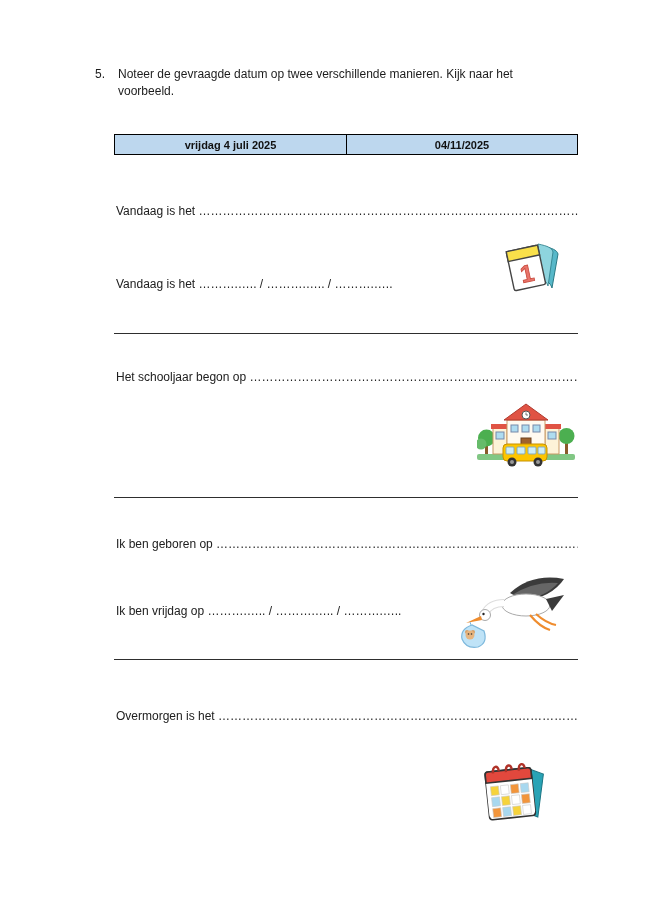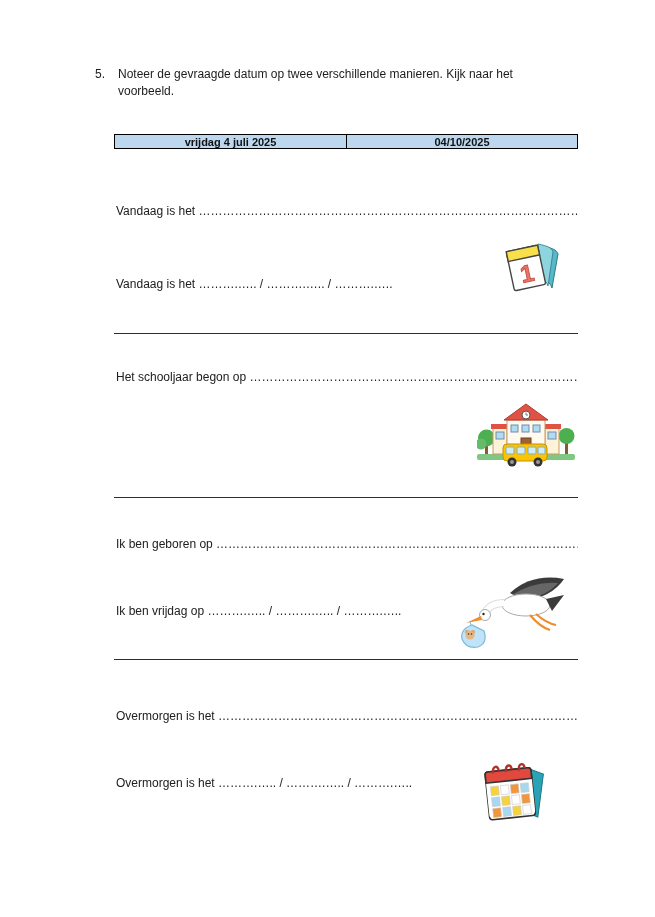--- a/index.html
+++ b/index.html
@@ -12,21 +12,21 @@
   .page { position:relative; width:655px; height:917px; background:#fff; overflow:hidden; }
 
   .exercise-header {
     position:absolute; left:95px; top:66px; width:472px;
     display:flex; gap:7px; font-size:12px; line-height:17px;
   }
   .exercise-header .num { flex:0 0 auto; }
   .exercise-header .instr { flex:1 1 auto;margin-left:6px; }
 
   .example-table {
-    position:absolute; left:114px; top:134px; width:464px; height:15px;
+    position:absolute; left:114px; top:134px; width:464px; height:21px;
     display:flex; border:1px solid #000; background:#bdd7ee;
   }
   .example-cell {
     flex:1 1 50%; display:flex; align-items:center; justify-content:center;
     font-size:11px; font-weight:bold; color:#111;
   }
   .example-cell + .example-cell { border-left:1px solid #000; }
 
   .line {
     position:absolute; left:116px;
@@ -47,21 +47,21 @@
 
 <div class="page">
 
   <div class="exercise-header">
     <span class="num">5.</span>
     <div class="instr">Noteer de gevraagde datum op twee verschillende manieren. Kijk naar het voorbeeld.</div>
   </div>
 
   <div class="example-table">
     <div class="example-cell">vrijdag 4 juli 2025</div>
-    <div class="example-cell">04/10/2025</div>
+    <div class="example-cell">04/11/2025</div>
   </div>
 
   <div class="line clip" style="top:204px">Vandaag is het ……………………………………………………………………………………………………………………………………………………………………………………………………………………………………………………………………………………</div>
   <div class="line" style="top:277px">Vandaag is het ……….….. / ……….….. / ……….…..</div>
 
   <div class="icon-box" style="left:502px; top:236px">
     <svg width="60" height="60" viewBox="0 0 60 60" aria-hidden="true">
       <path d="M40 10 C50 12 55 14 56 18 L50 52 C48 46 44 44 38 44 Z" fill="#57b8c9" stroke="#2a7a85" stroke-width="1"></path>
       <path d="M36 8 C46 10 50 12 51 16 L46 50 C44 44 40 42 35 42 Z" fill="#8ed4de" stroke="#2a7a85" stroke-width="0.8"></path>
       <g transform="rotate(-12 24 32)">
@@ -137,21 +137,20 @@
       <circle cx="21" cy="59" r="2" fill="#d9a066"></circle>
       <circle cx="18" cy="62" r="4.5" fill="#e7b57f"></circle>
       <circle cx="16.5" cy="61" r="0.8" fill="#333333"></circle>
       <circle cx="19.5" cy="61" r="0.8" fill="#333333"></circle>
     </svg>
   </div>
 
   <div class="divider" style="top:659px"></div>
 
   <div class="line clip" style="top:709px">Overmorgen is het ……………………………………………………………………………………………………………………………………………………………………………………………………………………………………………………………………………………</div>
-  <div class="line" style="top:776px">Overmorgen is het ……….….. / ……….….. / ……….…..</div>
 
   <div class="icon-box" style="left:477px; top:751px">
     <svg width="80" height="78" viewBox="0 0 80 78" aria-hidden="true">
       <g transform="rotate(-6 40 40)">
         <path d="M56 20 L68 26 L58 68 L46 62 Z" fill="#29a3b5" stroke="#1b7584"></path>
         <rect x="10" y="18" width="46" height="48" rx="3" fill="#ffffff" stroke="#333333" stroke-width="1.6"></rect>
         <path d="M10 29 h46 v32 a3 3 0 0 1 -3 3 h-40 a3 3 0 0 1 -3 -3 Z" fill="#ffffff"></path>
         <path d="M10 21 a3 3 0 0 1 3 -3 h40 a3 3 0 0 1 3 3 v8 h-46 Z" fill="#e2483d" stroke="#333333" stroke-width="1.6"></path>
         <path d="M18 20 C18 12 24 12 24 18" stroke="#b03228" stroke-width="2.4" fill="none"></path>
         <path d="M31 20 C31 12 37 12 37 18" stroke="#b03228" stroke-width="2.4" fill="none"></path>

